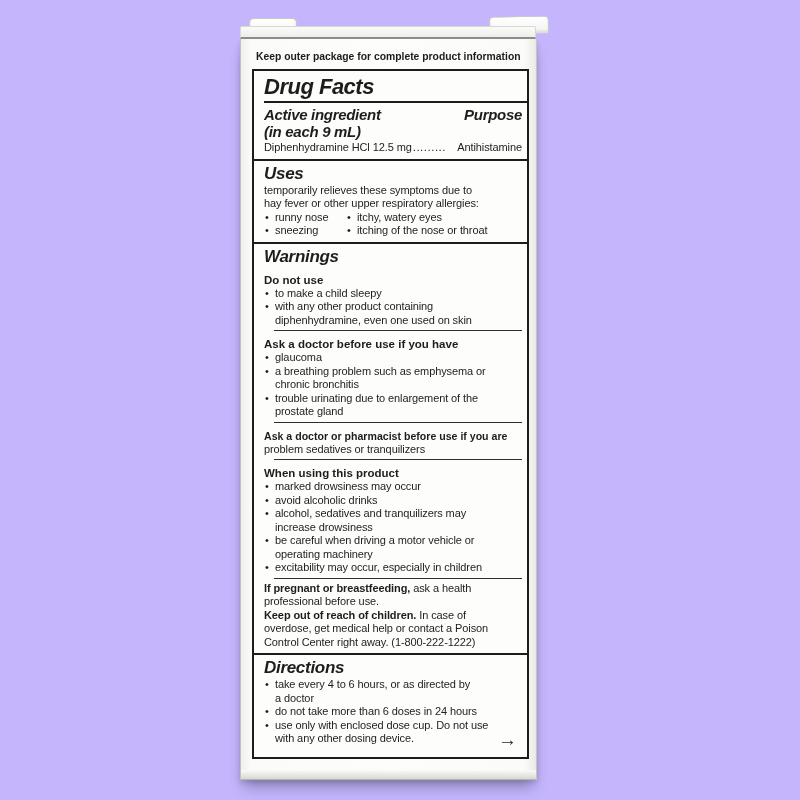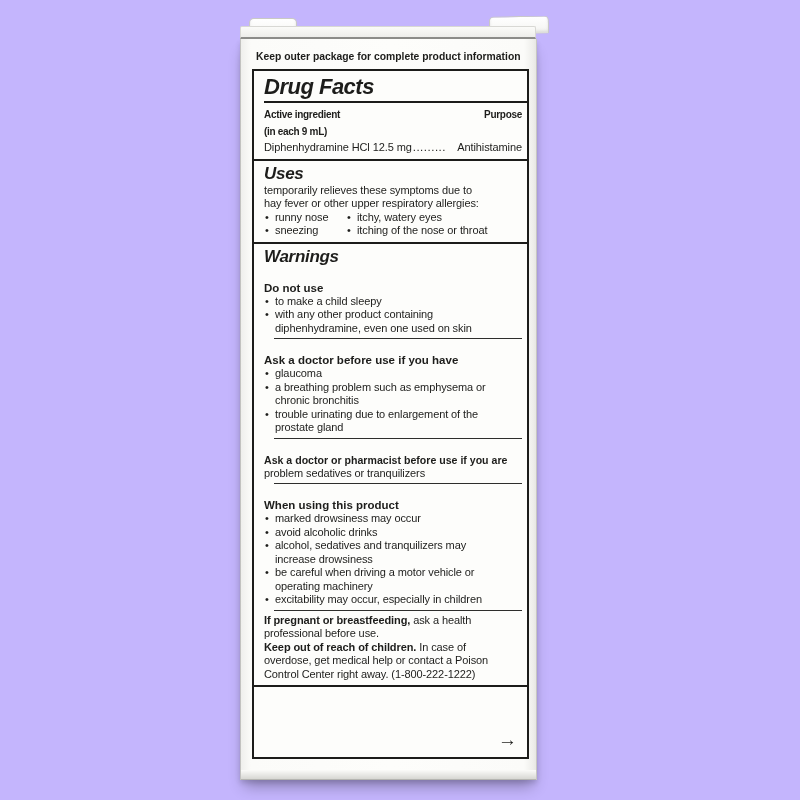--- a/index.html
+++ b/index.html
@@ -71,28 +71,28 @@
     padding: 3px 10px 1px 10px;
   }
   .rule-title { border-top: 2px solid #1c1c1a; margin-left: 10px; }
 
   .divider { border-top: 2.5px solid #1c1c1a; }
   .hairline { border-top: 1.5px solid #2e2e2c; margin: 3px 0 3px 10px; }
 
   .sec { padding-top: 3px; padding-bottom: 4px; }
 
   .h-ital {
-    font-size: 10px; font-weight: bold; 
+    font-size: 15px; font-weight: bold; font-style: italic;
     letter-spacing: -0.3px; line-height: 17px;
   }
   .h-sec {
     font-size: 17px; font-weight: bold; font-style: italic;
     letter-spacing: -0.3px; line-height: 20px;
   }
-  .h-sub { font-size: 11.5px; font-weight: bold; line-height: 14px; margin-top: 14px; }
+  .h-sub { font-size: 11.5px; font-weight: bold; line-height: 14px; margin-top: 6px; }
 
   .body, li {
     font-size: 11px; line-height: 13.5px; letter-spacing: -0.1px;
     white-space: pre-line;
   }
   .b { font-weight: bold; }
 
   .squeeze { display: inline-block; transform: scaleX(0.92); transform-origin: 0 50%; white-space: nowrap; }
 
   ul { list-style: none; }
@@ -203,18 +203,28 @@
 
           <p class="body"><span class="b">If pregnant or breastfeeding,</span><span> ask a health
 professional before use.</span></p>
           <p class="body"><span class="b">Keep out of reach of children.</span><span> In case of
 overdose, get medical help or contact a Poison
 Control Center right away. (1-800-222-1222)</span></p>
         </div>
 
         <div class="divider"></div>
 
+        <div class="sec pad">
+          <div class="h-sec">Directions</div>
+          <ul>
+            <li>take every 4 to 6 hours, or as directed by
+a doctor</li>
+            <li>do not take more than 6 doses in 24 hours</li>
+            <li>use only with enclosed dose cup. Do not use
+with any other dosing device.</li>
+          </ul>
+        </div>
 
         <div class="arrow">→</div>
       </div>
     </div>
   </div>
 </div>
 
 </body></html>

